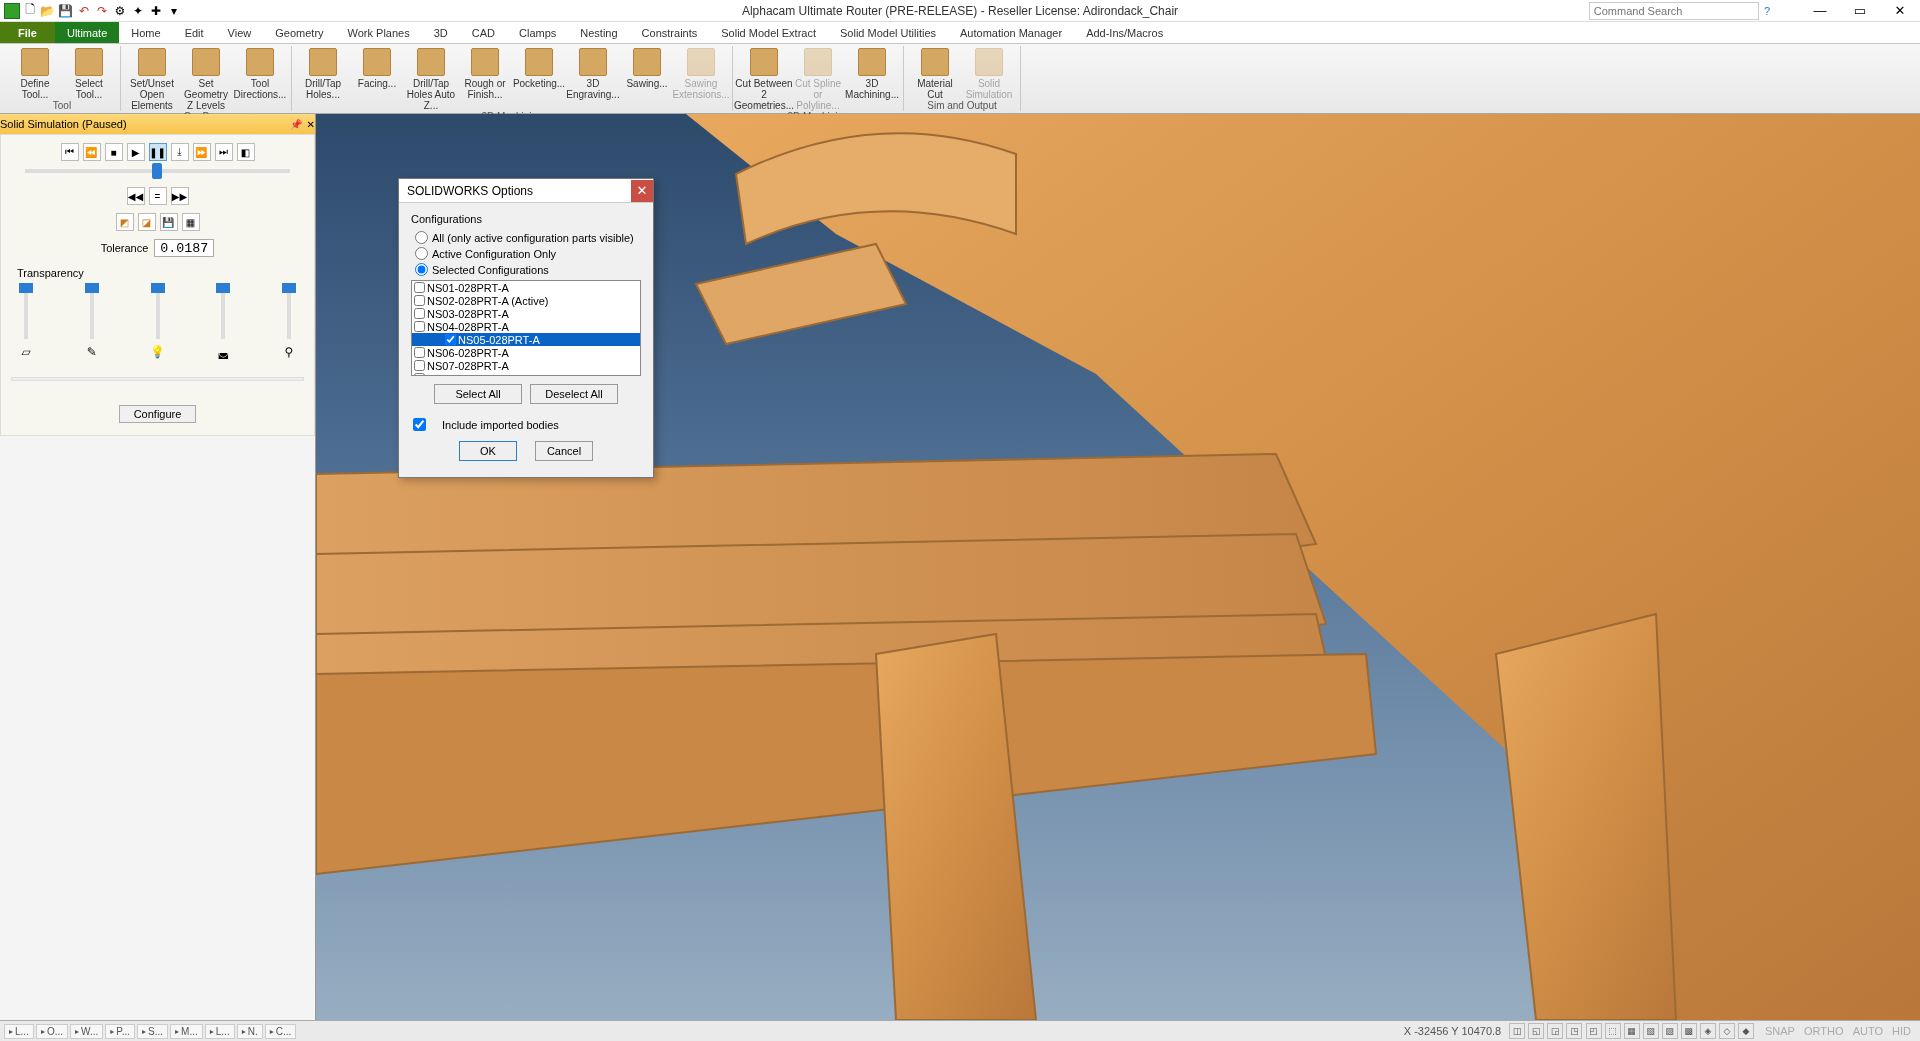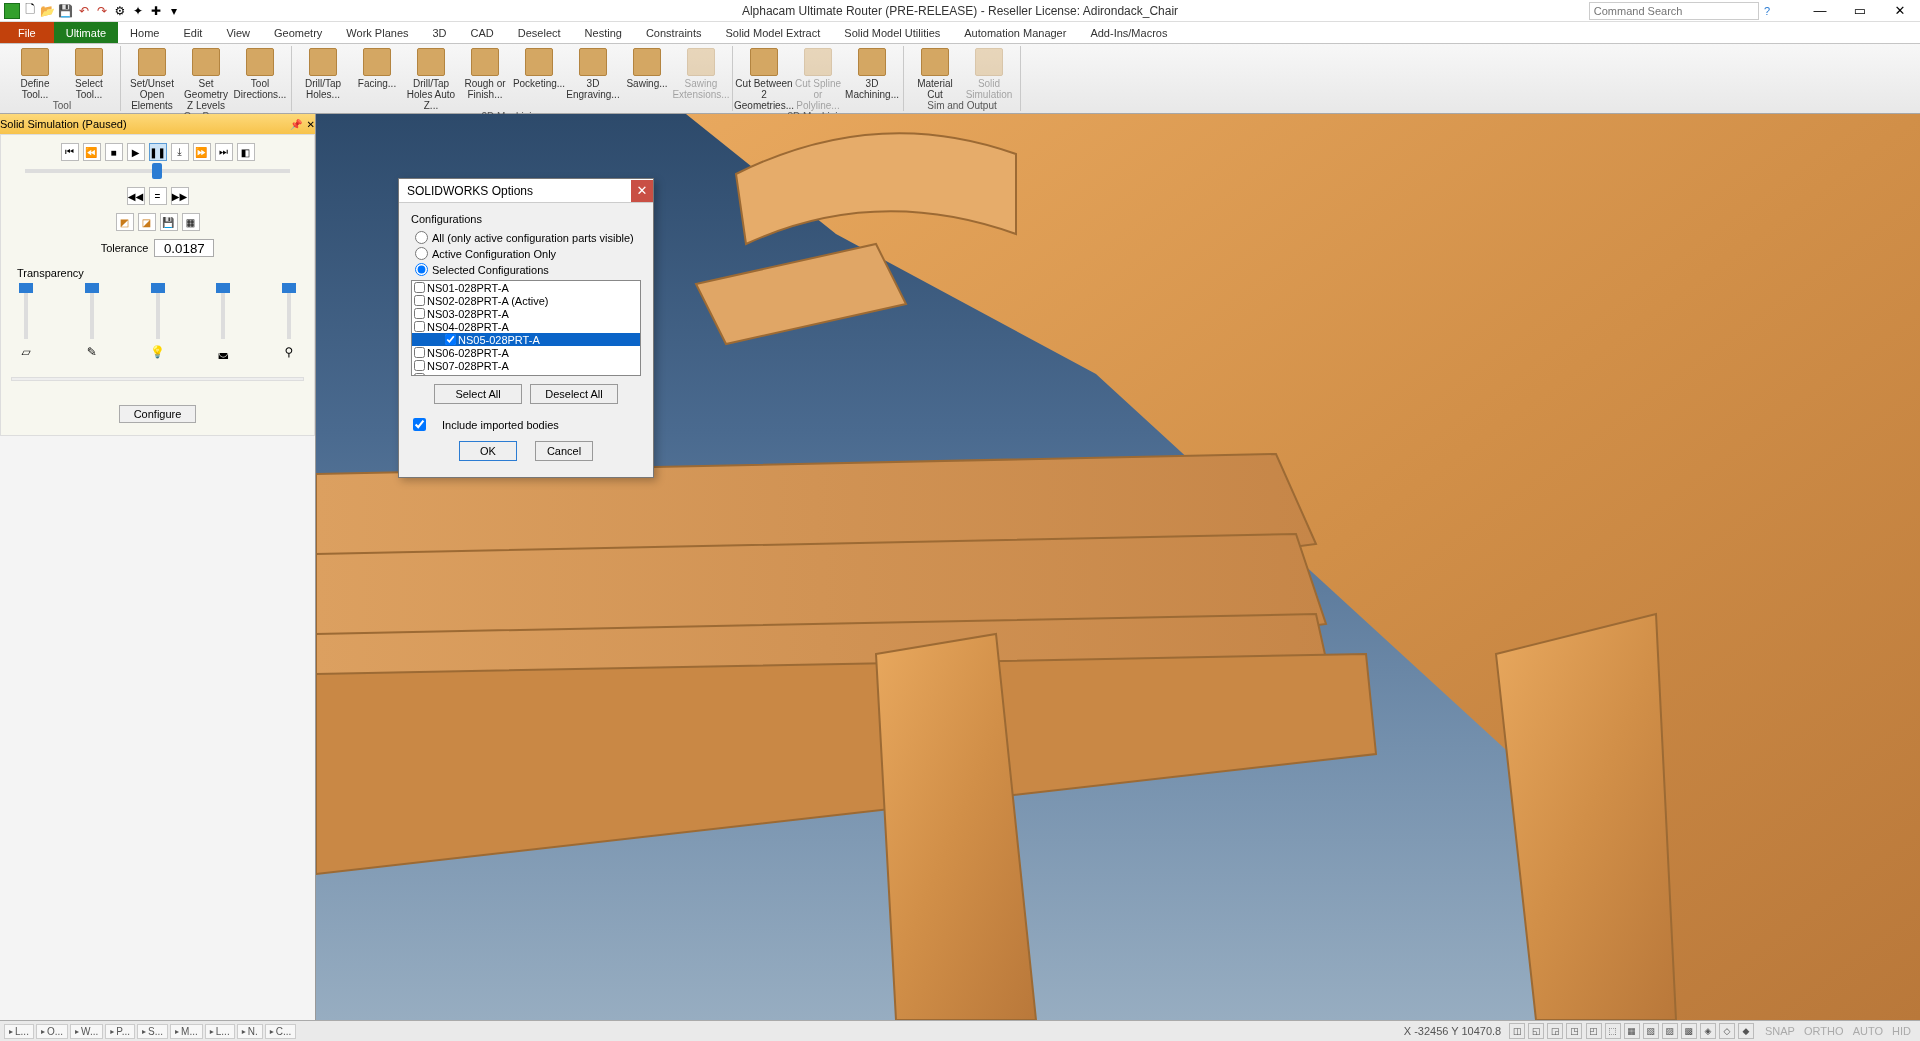--- a/index.html
+++ b/index.html
@@ -11,21 +11,21 @@
 .titlebar .qat span { width: 16px; height: 16px; display: inline-flex; align-items: center; justify-content: center; font-size: 12px; }
 .titlebar .title { font-size: 12px; color: #333; }
 .titlebar .winctrl { position: absolute; right: 0; display: flex; }
 .titlebar .winctrl div { width: 40px; height: 22px; display: flex; align-items: center; justify-content: center; font-size: 13px; }
 .titlebar .search { position:absolute; right:150px; }
 .titlebar .search input { width:170px; height:18px; font-size:11px; padding:0 4px; border:1px solid #ccc; }
 
 
 .ribbon-tabs { height: 22px; background:#fff; display:flex; align-items:stretch; border-bottom:1px solid #c5c5c5; }
 .ribbon-tabs .tab { padding: 0 12px; display:flex; align-items:center; font-size:11px; color:#333; cursor:pointer; }
-.ribbon-tabs .tab.file { background:#c2410c; color:#fff; padding:0 18px; }
+.ribbon-tabs .tab.file { background:#4d7c0f; color:#fff; padding:0 18px;font-weight:bold; }
 .ribbon-tabs .tab.active { background:#1e7b1e; color:#fff; border: none; }
 
 
 .ribbon { height: 70px; background: linear-gradient(#f7f7f7,#e8e8e8); border-bottom: 1px solid #a7a7a7; display:flex; padding: 2px 4px; }
 .ribbon .group { display:flex; flex-direction:column; align-items:center; border-right:1px solid #c9c9c9; padding:0 6px; }
 .ribbon .group .items { display:flex; gap:4px; flex:1; align-items:flex-start; }
 .ribbon .group .label { font-size:10px; color:#555; height:14px; }
 .ribbon .btn { display:flex; flex-direction:column; align-items:center; justify-content:flex-start; width:50px; text-align:center; cursor:pointer; padding-top:2px; }
 .ribbon .btn .ico { width:28px; height:28px; background:#d4a763; border:1px solid #b38440; border-radius:2px; margin-bottom:2px; }
 .ribbon .btn.disabled { opacity:0.4; }
@@ -35,21 +35,21 @@
 .leftpanel { position:absolute; top:114px; left:0; width:316px; bottom:21px; background:#f4f4f4; border-right:1px solid #999; }
 .leftpanel .hdr { background: linear-gradient(#fdd97a,#f7c34c); height:20px; display:flex; align-items:center; justify-content:space-between; padding:0 0; font-size:11px; }
 .leftpanel .hdr .pins { display:flex; gap:4px; font-size:10px; }
 .leftpanel .body { padding: 8px 6px; background:#f7f7ef; border:1px solid #ddd; margin:0; }
 .simrow { display:flex; justify-content:center; gap:4px; margin-bottom:8px; }
 .simrow .ib { width:18px; height:18px; border:1px solid #bbb; background:#fff; display:flex; align-items:center; justify-content:center; font-size:10px; cursor:pointer; }
 .simrow .ib.active { background:#cde4f7; border-color:#5b9bd5; }
 .slider-track { height:4px; background:#ddd; position:relative; margin:4px 18px 14px; }
 .slider-thumb { position:absolute; top:-6px; width:10px; height:16px; background:#2b7cd3; border-radius:2px; }
 .field { display:flex; align-items:center; justify-content:center; gap:6px; font-size:11px; margin:6px 0; }
-.field input { width:60px; height:18px; text-align:center; border:1px solid #aaa; }
+.field input { width:60px; height:18px; text-align:center; border:1px solid #aaa;font-family:Liberation Mono, monospace; }
 .transp { padding:4px 10px; }
 .transp .lbl { font-size:11px; margin-bottom:4px; display:block; }
 .transp .sliders { display:flex; justify-content:space-between; }
 .vslider { width:18px; display:flex; flex-direction:column; align-items:center; }
 .vslider .track { width:4px; height:56px; background:#ddd; position:relative; }
 .vslider .thumb { position:absolute; top:0; left:-5px; width:14px; height:10px; background:#2b7cd3; }
 .vslider .ico { margin-top:6px; font-size:12px; }
 .configure-btn { display:block; margin: 24px auto 4px; padding:2px 14px; background:#f0f0f0; border:1px solid #aaa; font-size:11px; cursor:pointer; }
 
 
@@ -115,21 +115,21 @@
 <div class="ribbon-tabs">
   <div class="tab file">File</div>
   <div class="tab active">Ultimate</div>
   <div class="tab">Home</div>
   <div class="tab">Edit</div>
   <div class="tab">View</div>
   <div class="tab">Geometry</div>
   <div class="tab">Work Planes</div>
   <div class="tab">3D</div>
   <div class="tab">CAD</div>
-  <div class="tab">Deselect</div>
+  <div class="tab">Clamps</div>
   <div class="tab">Nesting</div>
   <div class="tab">Constraints</div>
   <div class="tab">Solid Model Extract</div>
   <div class="tab">Solid Model Utilities</div>
   <div class="tab">Automation Manager</div>
   <div class="tab">Add-Ins/Macros</div>
 </div>
 
 <div class="ribbon" id="ribbon-body">
     <div class="group">

